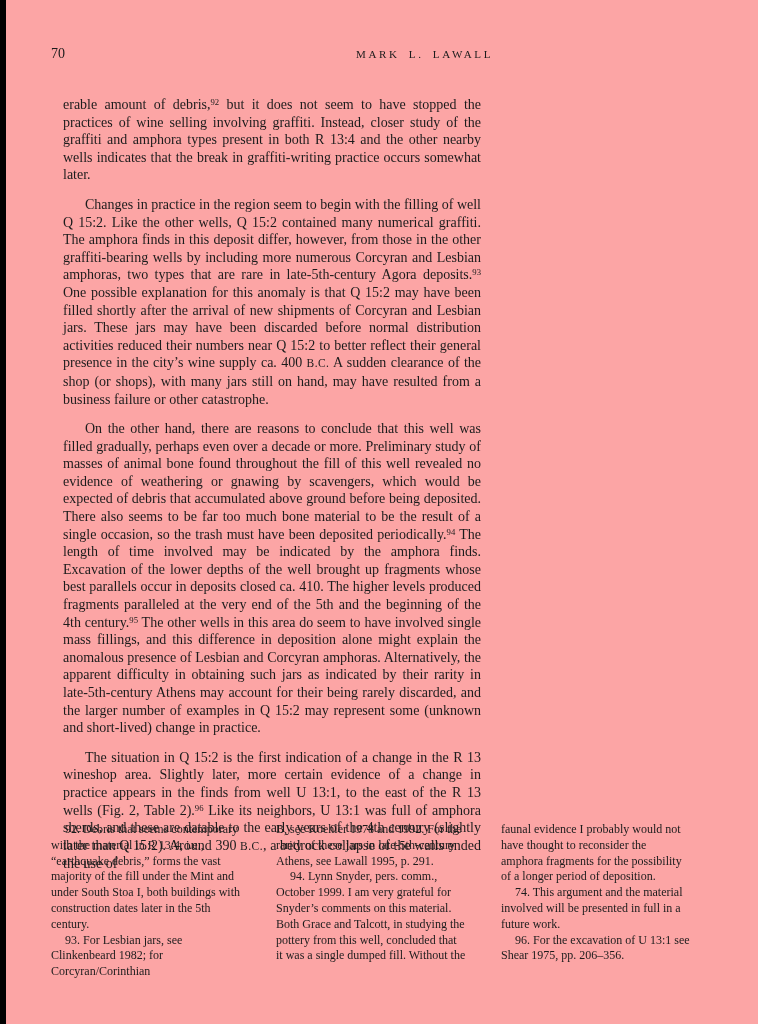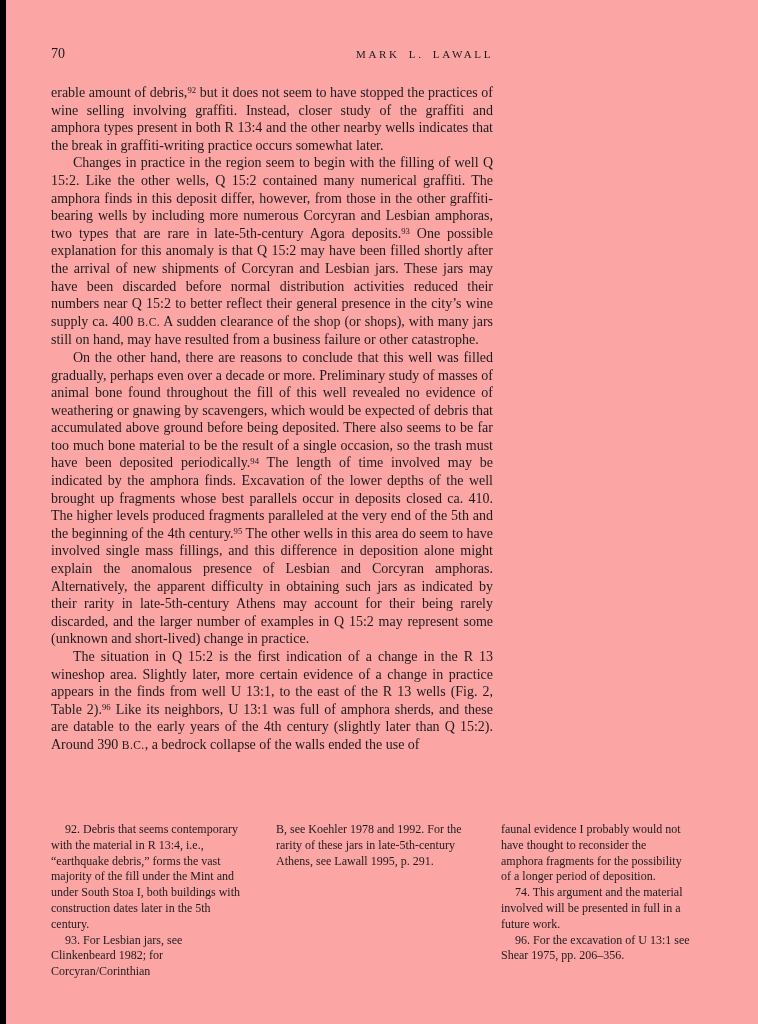--- a/index.html
+++ b/index.html
@@ -45,21 +45,21 @@
   .body-text {
     position: absolute;
     left: 51px;
     top: 84px;
     width: 442px;
     font-size: 14px;
     line-height: 17.6px;
     text-align: justify;
   }
   .body-text p {
-    margin: 0;
+    margin: 12px;
   }
   .body-text p.ind {
     text-indent: 22px;
   }
   sup.fnref {
     font-size: 0.62em;
     line-height: 0;
     vertical-align: baseline;
     position: relative;
     top: -0.45em;
@@ -106,20 +106,21 @@
       <p class="ind">The situation in Q 15:2 is the first indication of a change in the R 13 wineshop area. Slightly later, more certain evidence of a change in practice appears in the finds from well U 13:1, to the east of the R 13 wells (Fig. 2, Table 2).<sup class="fnref">96</sup> Like its neighbors, U 13:1 was full of amphora sherds, and these are datable to the early years of the 4th century (slightly later than Q 15:2). Around 390 <span class="sc">b.c.</span>, a bedrock collapse of the walls ended the use of</p>
     </div>
 
   <div class="footnotes" id="footnotes">
       <div class="fncol">
         <p class="ind">92. Debris that seems contemporary with the material in R 13:4, i.e., “earthquake debris,” forms the vast majority of the fill under the Mint and under South Stoa I, both buildings with construction dates later in the 5th century.</p>
         <p class="ind">93. For Lesbian jars, see Clinkenbeard 1982; for Corcyran/Corinthian</p>
       </div>
       <div class="fncol">
         <p>B, see Koehler 1978 and 1992. For the rarity of these jars in late-5th-century Athens, see Lawall 1995, p. 291.</p>
+        <p class="ind">94. Lynn Snyder, pers. comm., October 1999. I am very grateful for Snyder’s comments on this material. Both Grace and Talcott, in studying the pottery from this well, concluded that it was a single dumped fill. Without the</p>
       </div>
       <div class="fncol">
         <p>faunal evidence I probably would not have thought to reconsider the amphora fragments for the possibility of a longer period of deposition.</p>
         <p class="ind">74. This argument and the material involved will be presented in full in a future work.</p>
         <p class="ind">96. For the excavation of U 13:1 see Shear 1975, pp. 206–356.</p>
       </div>
     </div>
 </div>
 
 </body></html>

